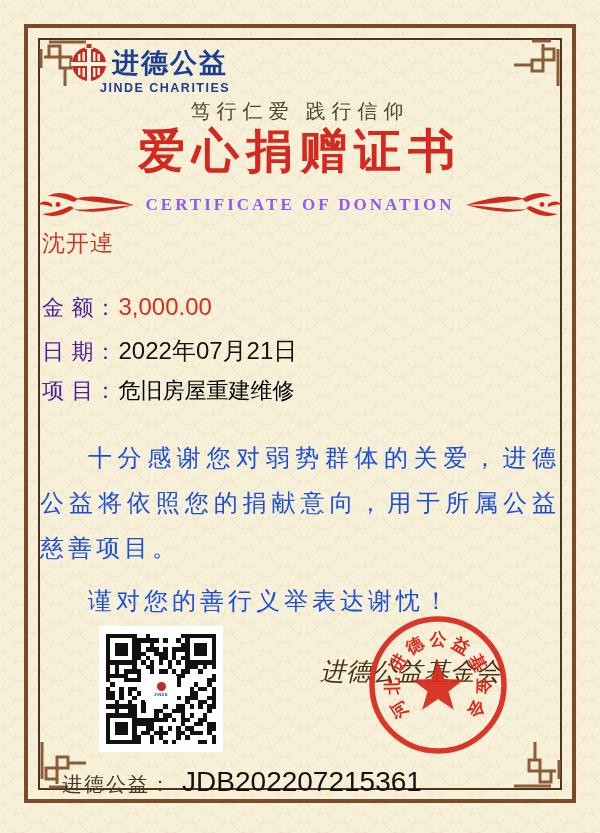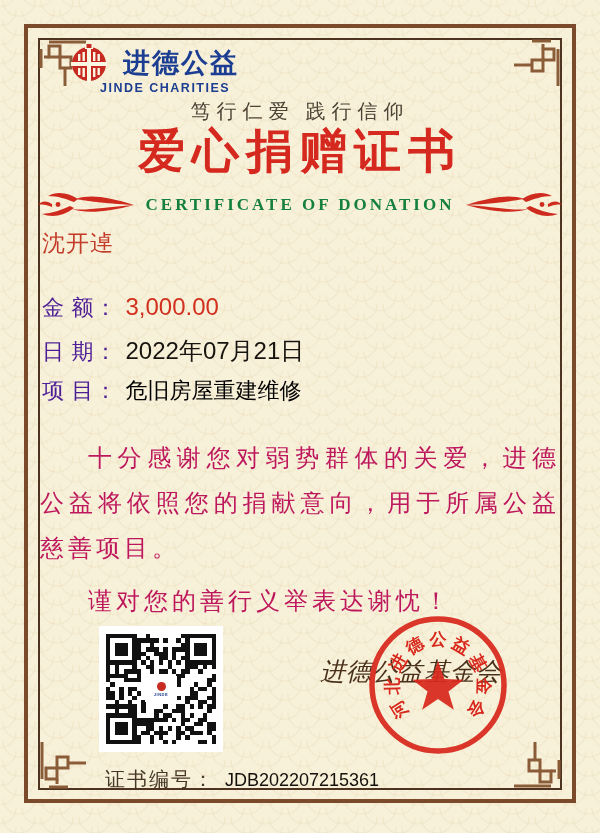--- a/index.html
+++ b/index.html
@@ -15,61 +15,61 @@
   }
   .frame-outer{position:absolute;left:24px;top:24px;right:24px;bottom:30px;border:4px solid #7b4a2b;pointer-events:none;}
   .frame-inner{position:absolute;left:38px;top:38px;right:38px;bottom:43px;border:2px solid #4e3420;pointer-events:none;}
   .corner{position:absolute;width:50px;height:50px;}
   .corner.tl{left:36px;top:36px;}
   .corner.tr{right:36px;top:36px;transform:rotate(90deg);}
   .corner.br{right:36px;bottom:41px;transform:rotate(180deg);}
   .corner.bl{left:36px;bottom:41px;transform:rotate(270deg);}
 
   .logo{position:absolute;left:70px;top:44px;}
-  .logo-row{display:flex;align-items:center;gap:15px;}
+  .logo-row{display:flex;align-items:center;gap:4px;}
   .logo-cn{font-family:"Liberation Sans","DejaVu Sans",sans-serif;font-weight:bold;font-size:27px;color:#1c3e92;letter-spacing:2px;}
   .logo-en{font-family:"Liberation Sans","DejaVu Sans",sans-serif;font-weight:bold;font-size:12.5px;color:#1c3e92;letter-spacing:1.5px;margin:-1px 0 0 30px;}
 
   .tagline{position:absolute;top:98px;left:0;right:0;text-align:center;font-size:20px;letter-spacing:6px;color:#4e4336;}
   .title{position:absolute;top:120px;left:0;right:0;text-align:center;font-size:47px;font-weight:bold;letter-spacing:7px;color:#d5281e;}
   .subtitle-row{position:absolute;top:190px;left:0;right:0;display:flex;justify-content:center;align-items:center;gap:12px;}
-  .subtitle{font-size:17px;font-weight:bold;letter-spacing:3px;color:#15803d;white-space:nowrap;}
+  .subtitle{font-size:17px;font-weight:bold;letter-spacing:3px;color:#8b5cf6;white-space:nowrap;}
   .flourish{width:96px;height:30px;}
   .flourish.right{transform:scaleX(-1);}
 
   .donor-name{position:absolute;left:42px;top:228px;font-family:"Liberation Sans","DejaVu Sans",sans-serif;font-size:23px;color:#c23a28;letter-spacing:1px;}
 
   .field{position:absolute;left:42px;display:flex;align-items:baseline;}
   .field-label{font-size:22px;color:#4c1d95;letter-spacing:1px;}
-  .field-value{font-family:"Liberation Sans","DejaVu Sans",sans-serif;margin-left:8px;}
+  .field-value{font-family:"Liberation Sans","DejaVu Sans",sans-serif;margin-left:1px;}
   .f-amount{top:293px;}
   .f-amount .field-value{font-size:24px;color:#d2301f;}
   .f-date{top:335px;}
   .f-date .field-value{font-size:24px;color:#17130f;}
   .f-project{top:376px;justify-content:space-between;}
   .f-project .field-value{font-size:22px;color:#000000;}
 
-  .body-text{position:absolute;left:40px;top:436px;width:520px;color:#be185d;}
+  .body-text{position:absolute;left:40px;top:436px;width:520px;color:#1d4ed8;}
   .body-text p{margin:0;font-size:24px;line-height:45px;letter-spacing:4px;text-align:justify;text-indent:2em;}
   .body-text p+p{margin-top:8px;}
 
   .qr{position:absolute;left:99px;top:626px;width:124px;height:126px;background:#fff;display:flex;align-items:center;justify-content:center;}
   .qr svg{display:block;}
   .qr-logo{position:absolute;left:50%;top:50%;transform:translate(-50%,-50%);width:32px;height:26px;background:#fff;display:flex;flex-direction:column;align-items:center;justify-content:center;gap:1px;}
   .qr-logo .dot{width:9px;height:9px;border-radius:50%;background:#c62a20;}
   .qr-logo .word{font-family:"Liberation Sans",sans-serif;font-size:4px;font-weight:bold;color:#1c3e92;letter-spacing:.5px;}
 
   .foundation{position:absolute;left:320px;top:655px;font-size:25px;letter-spacing:1px;color:#49301a;white-space:nowrap;font-style:italic;}
 
   .seal{position:absolute;left:363px;top:609px;width:150px;height:152px;}
   .seal-arc span{position:absolute;left:50%;top:50%;font-size:17px;font-weight:bold;color:#d8281c;transform-origin:0 0;}
 
   .cert-row{position:absolute;left:42px;top:766px;width:400px;text-align:center;white-space:nowrap;}
   .cert-label{font-size:20px;color:#453625;letter-spacing:2px;}
-  .cert-number{font-family:"Liberation Sans","DejaVu Sans",sans-serif;font-size:18px;color:#14100c;margin-left:10px;}
+  .cert-number{font-family:"Liberation Sans","DejaVu Sans",sans-serif;font-size:28px;color:#14100c;margin-left:10px;}
 </style>
 </head>
 <body>
 
 <div class="frame-outer"></div>
 <div class="frame-inner"></div>
 
 <svg class="corner tl" viewBox="0 0 50 50">
   <g fill="none" stroke="#8a5c38" stroke-width="3">
     <path d="M50,6 H13"></path>
@@ -499,14 +499,14 @@
     <span style="transform: rotate(-61deg) translate(-8.5px, -57px);">进</span>
     <span style="transform: rotate(-30.5deg) translate(-8.5px, -57px);">德</span>
     <span style="transform: rotate(0deg) translate(-8.5px, -57px);">公</span>
     <span style="transform: rotate(30.5deg) translate(-8.5px, -57px);">益</span>
     <span style="transform: rotate(61deg) translate(-8.5px, -57px);">基</span>
     <span style="transform: rotate(91.5deg) translate(-8.5px, -57px);">金</span>
     <span style="transform: rotate(122deg) translate(-8.5px, -57px);">会</span>
   </div>
 
 <div class="cert-row">
-  <span class="cert-label">证书编号：</span><span class="cert-number">JDB202207215361</span>
+  <span class="cert-label">进德公益：</span><span class="cert-number">JDB202207215361</span>
 </div>
 
 </body></html>

